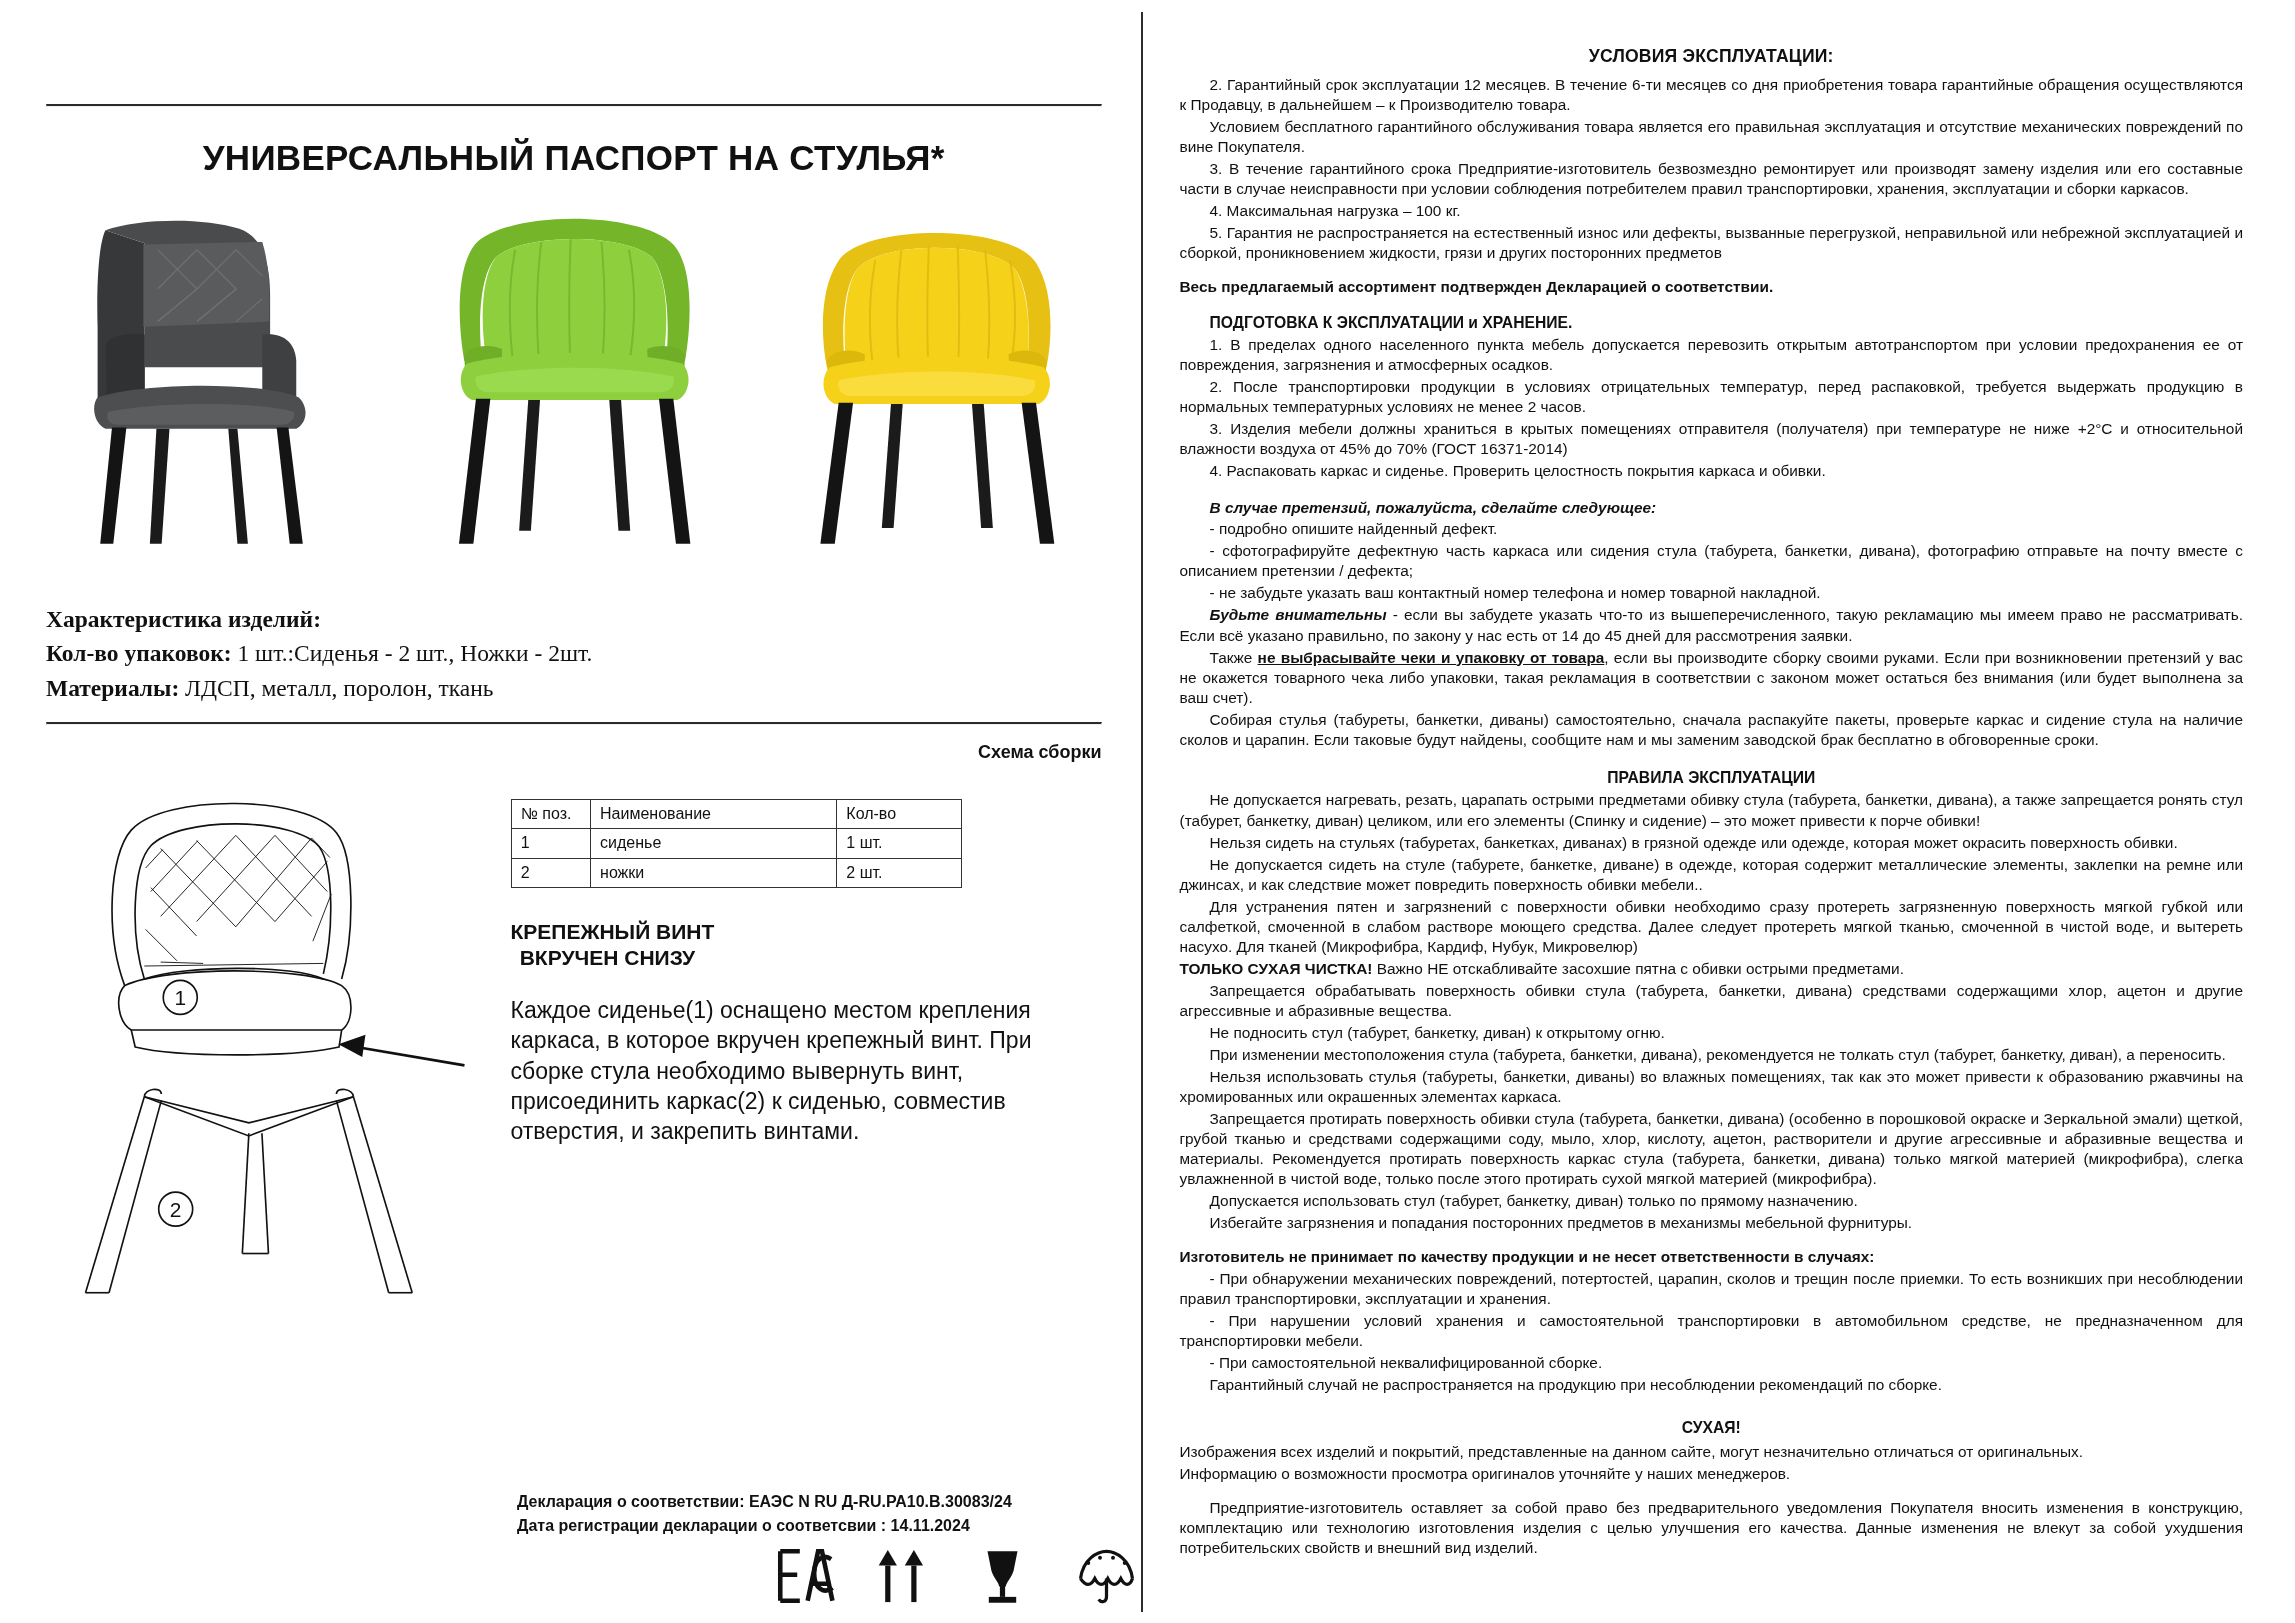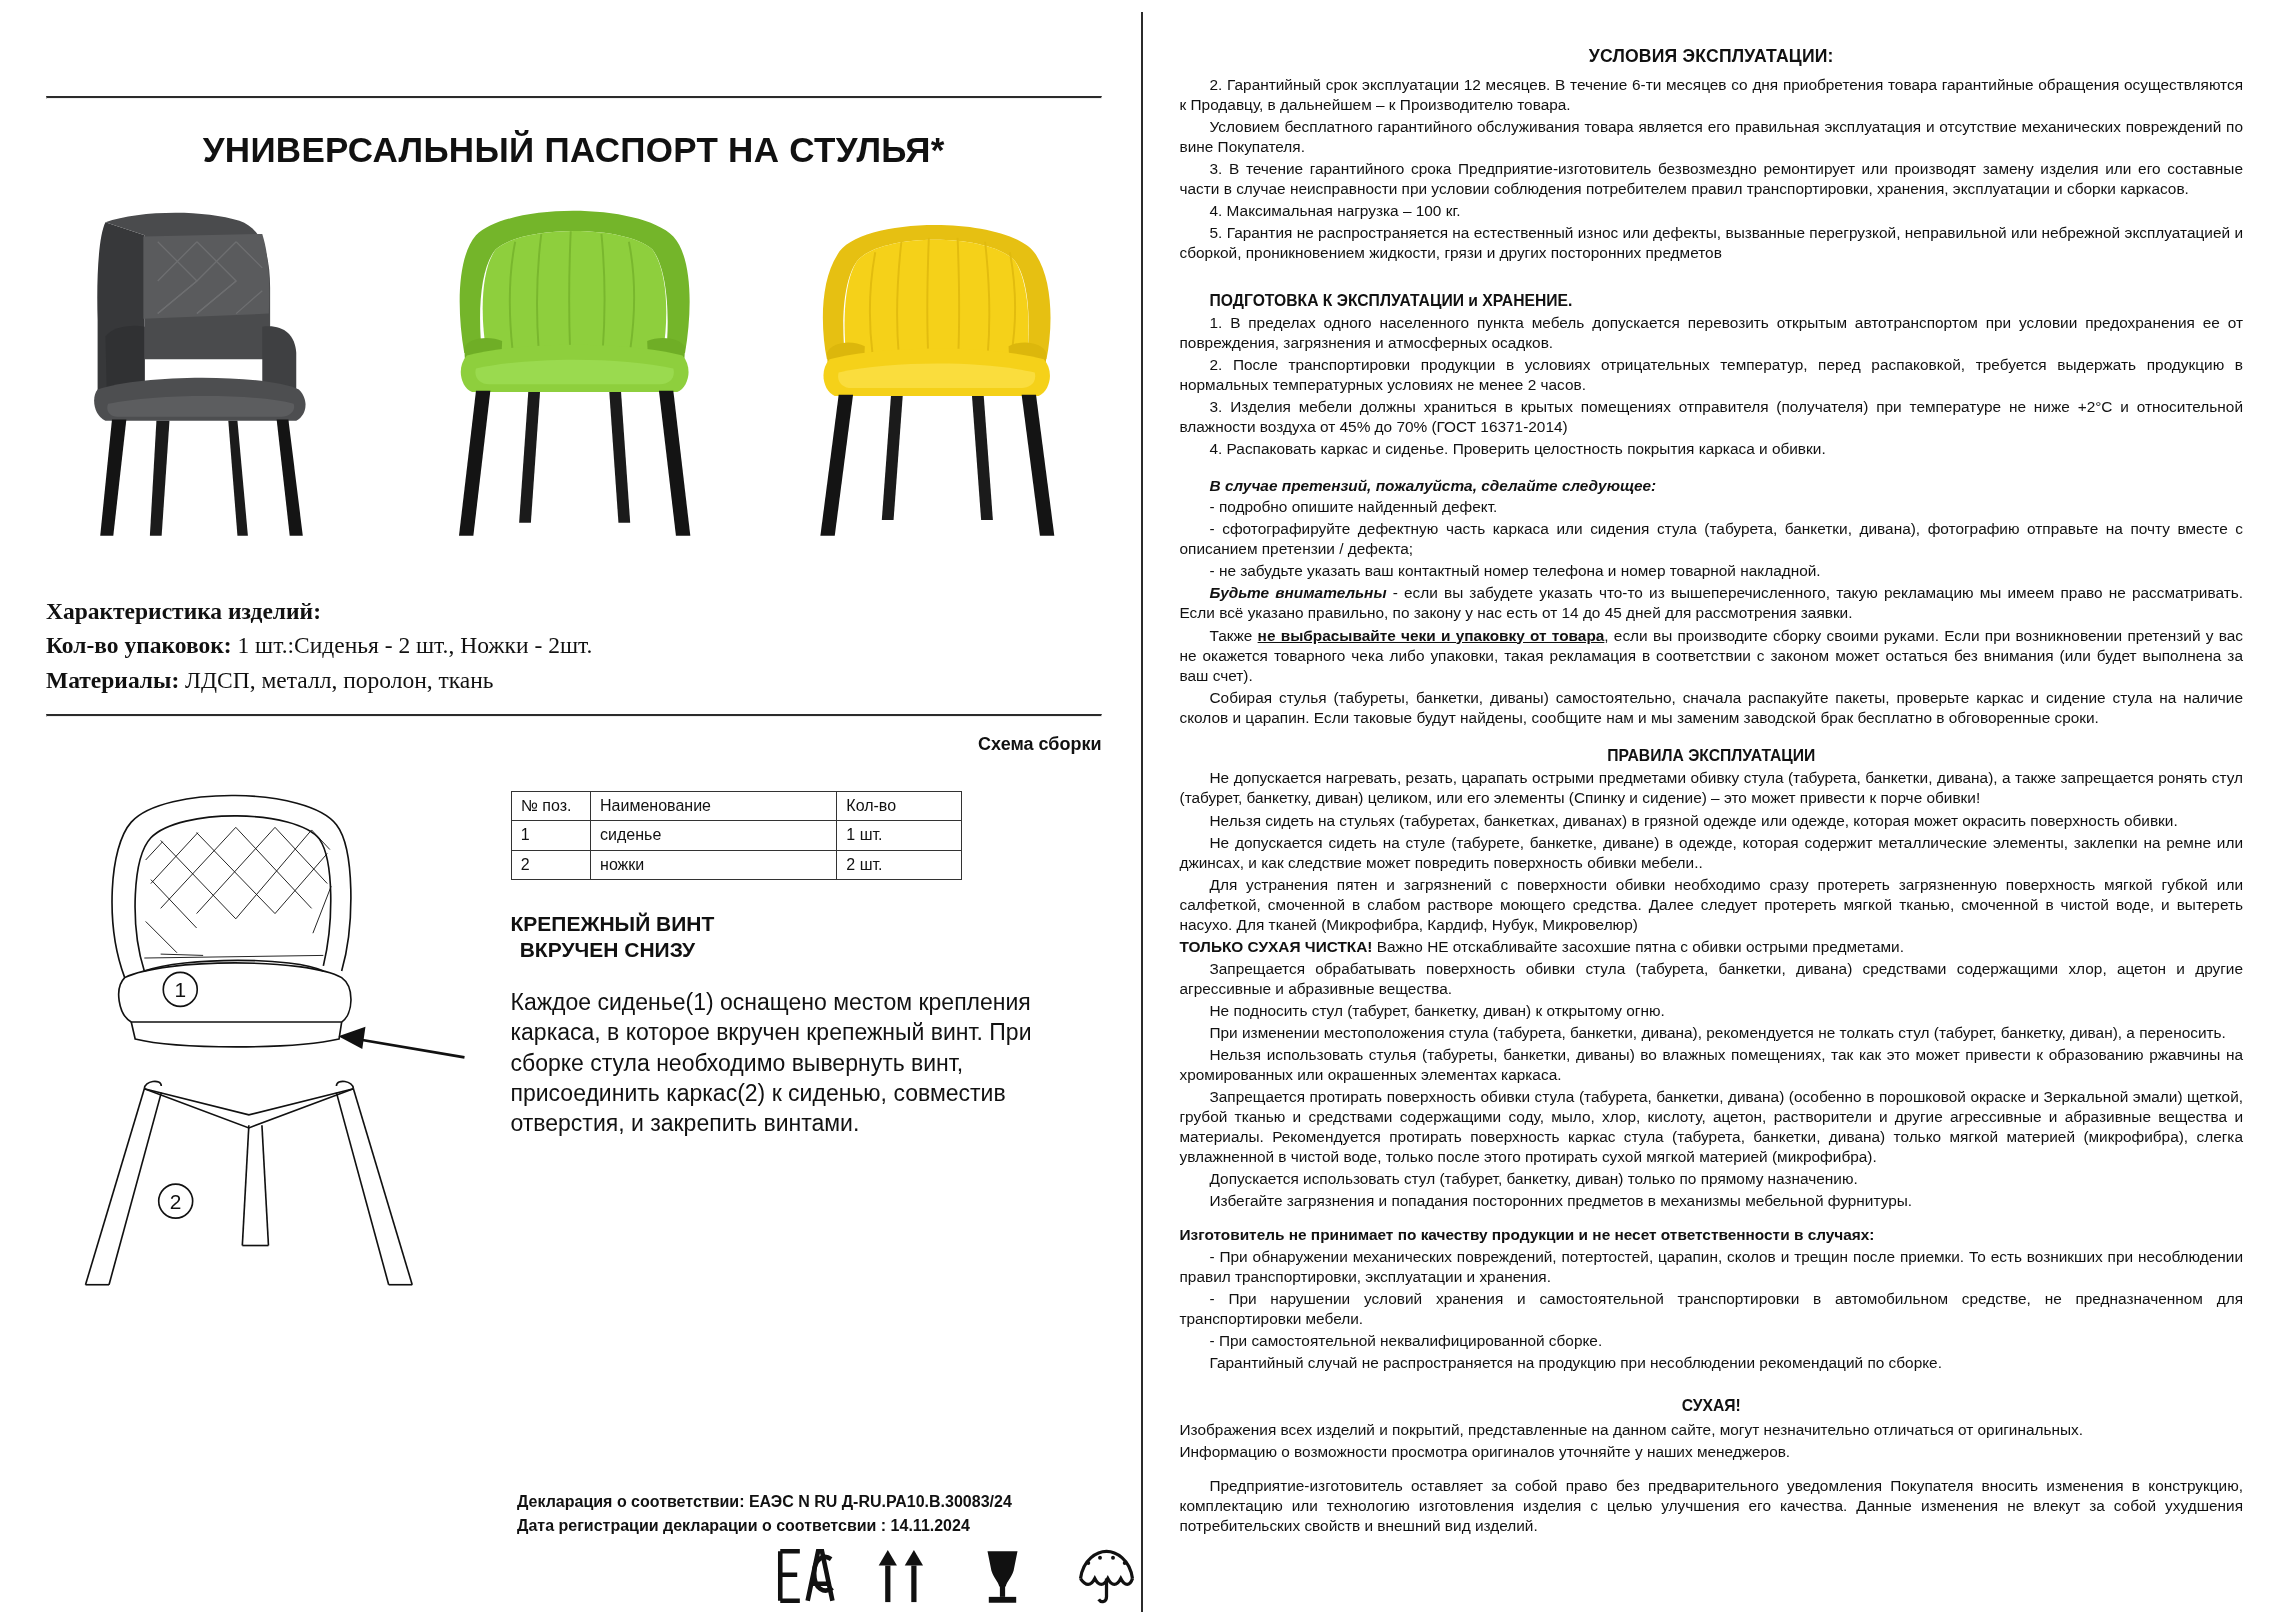--- a/index.html
+++ b/index.html
@@ -20,21 +20,21 @@
     height: 1624px;
     position: relative;
     display: flex;
     box-sizing: border-box;
   }
   .col-left {
     width: 1141px;
     height: 100%;
     position: relative;
     box-sizing: border-box;
-    padding: 4px 39px 0 46px;
+    padding: 12px 39px 0 46px;
   }
   .divider-vert {
     position: absolute;
     left: 1141px;
     top: 11.8px;
     bottom: 11.8px;
     width: 2px;
     background: #2b2b2b;
   }
   .col-right {
@@ -455,20 +455,21 @@
 
     <div class="r-title">УСЛОВИЯ ЭКСПЛУАТАЦИИ:</div>
 
     <p class="r">2. Гарантийный срок эксплуатации 12 месяцев. В течение 6-ти месяцев со дня приобретения товара гарантийные обращения осуществляются к Продавцу, в дальнейшем – к Производителю товара.</p>
     <p class="r">Условием бесплатного гарантийного обслуживания товара является его правильная эксплуатация и отсутствие механических повреждений по вине Покупателя.</p>
     <p class="r">3. В течение гарантийного срока Предприятие-изготовитель безвозмездно ремонтирует или производят замену изделия или его составные части в случае неисправности при условии соблюдения потребителем правил транспортировки, хранения, эксплуатации и сборки каркасов.</p>
     <p class="r">4. Максимальная нагрузка – 100 кг.</p>
     <p class="r">5. Гарантия не распространяется на естественный износ или дефекты, вызванные перегрузкой, неправильной или небрежной эксплуатацией и сборкой, проникновением жидкости, грязи и других посторонних предметов</p>
 
     <div class="gap-md"></div>
+    <p class="r b">Весь предлагаемый ассортимент подтвержден Декларацией о соответствии.</p>
 
     <div class="gap-sm"></div>
     <div class="r-sec-head">ПОДГОТОВКА К ЭКСПЛУАТАЦИИ и ХРАНЕНИЕ.</div>
     <p class="r">1. В пределах одного населенного пункта мебель допускается перевозить открытым автотранспортом при условии предохранения ее от повреждения, загрязнения и атмосферных осадков.</p>
     <p class="r">2. После транспортировки продукции в условиях отрицательных температур, перед распаковкой, требуется выдержать продукцию в нормальных температурных условиях не менее 2 часов.</p>
     <p class="r">3. Изделия мебели должны храниться в крытых помещениях отправителя (получателя) при температуре не ниже +2°С и относительной влажности воздуха от 45% до 70% (ГОСТ 16371-2014)</p>
     <p class="r">4. Распаковать каркас и сиденье. Проверить целостность покрытия каркаса и обивки.</p>
 
     <div class="gap-sm"></div>
     <div class="r-ital-bold">В случае претензий, пожалуйста, сделайте следующее:</div>

